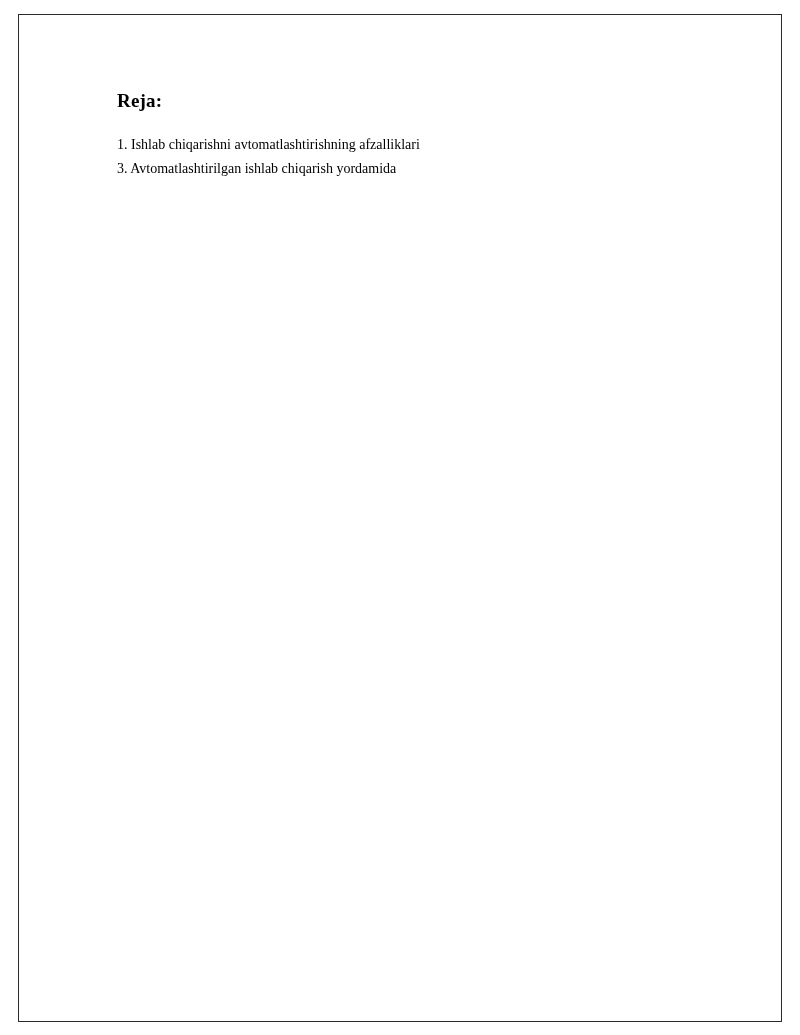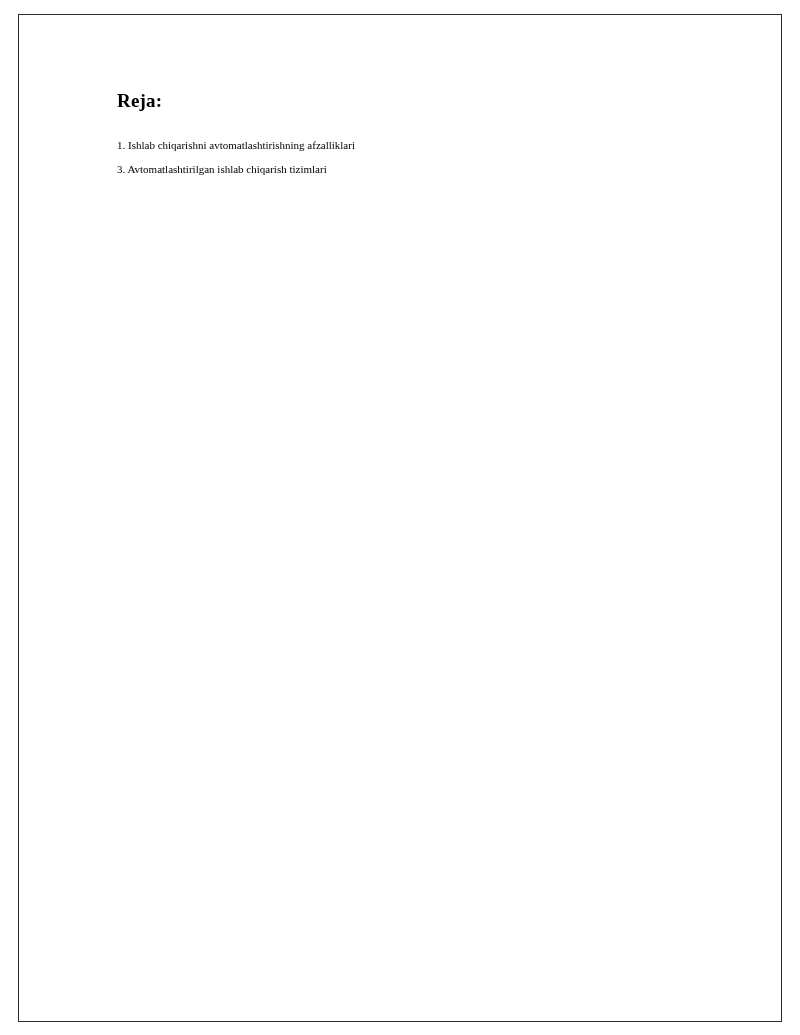--- a/index.html
+++ b/index.html
@@ -44,21 +44,21 @@
     margin: 0 0 20px 0;
     letter-spacing: 0.2px;
   }
   .plan-list {
     list-style: none;
     margin: 0;
     padding: 0;
   }
   .plan-item {
     font-family: "Liberation Serif", serif;
-    font-size: 11px;
+    font-size: 14px;
     line-height: 24.5px;
     white-space: nowrap;
   }
   .plan-num {
     display: inline-block;
   }
   .plan-text {
     display: inline;
   }
 </style>
@@ -71,17 +71,17 @@
   <div class="content">
     <h1 class="doc-title">Reja:</h1>
 
     <ol class="plan-list">
       <li class="plan-item">
         <span class="plan-num">1.</span>
         <span class="plan-text">Ishlab chiqarishni avtomatlashtirishning afzalliklari</span>
       </li>
       <li class="plan-item">
         <span class="plan-num">3.</span>
-        <span class="plan-text">Avtomatlashtirilgan ishlab chiqarish tizimlari</span>
+        <span class="plan-text">Avtomatlashtirilgan ishlab chiqarish yordamida</span>
       </li>
     </ol>
   </div>
 </div>
 
 </body></html>

